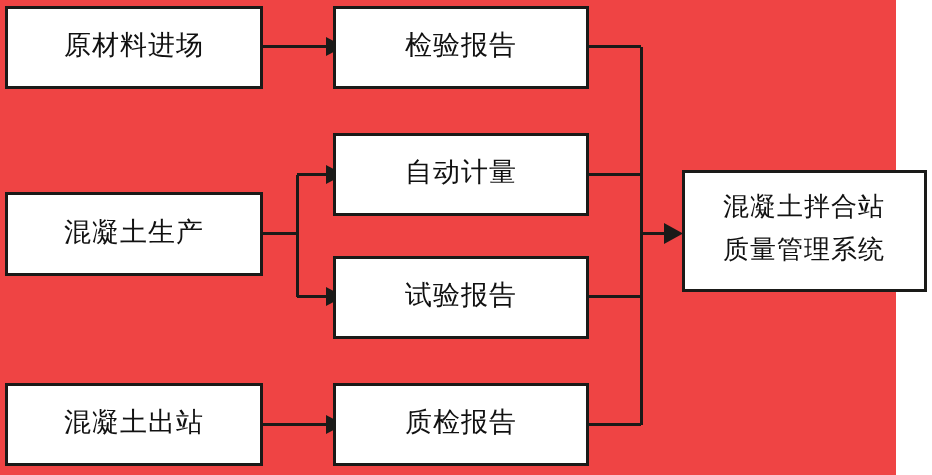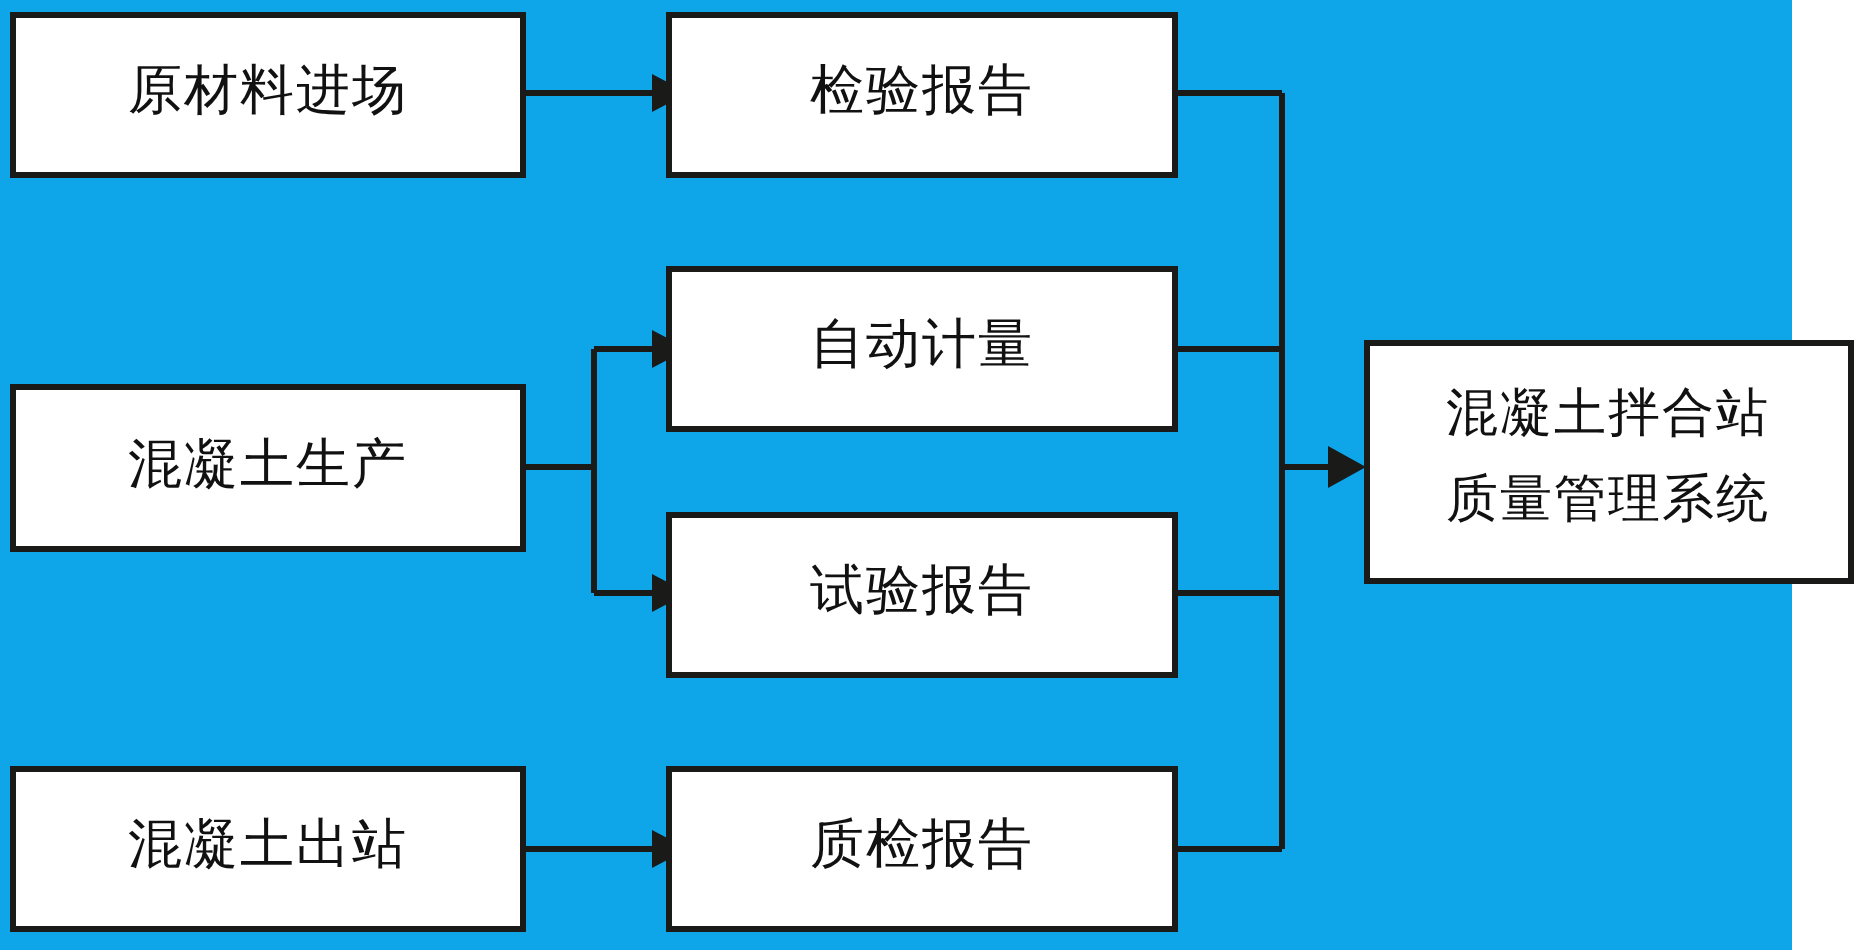--- a/index.html
+++ b/index.html
@@ -10,21 +10,21 @@
   body {
     width: 932px;
     height: 475px;
     font-family: "Liberation Serif", "DejaVu Serif", serif;
     overflow: hidden;
   }
   #diagram-root {
     position: relative;
     width: 896px;
     height: 475px;
-    background: #0ea5e9;
+    background: #ef4444;
   }
   svg.flow-canvas {
     position: absolute;
     top: 0;
     left: 0;
     width: 932px;
     height: 475px;
     display: block;
   }
   .node-rect {

